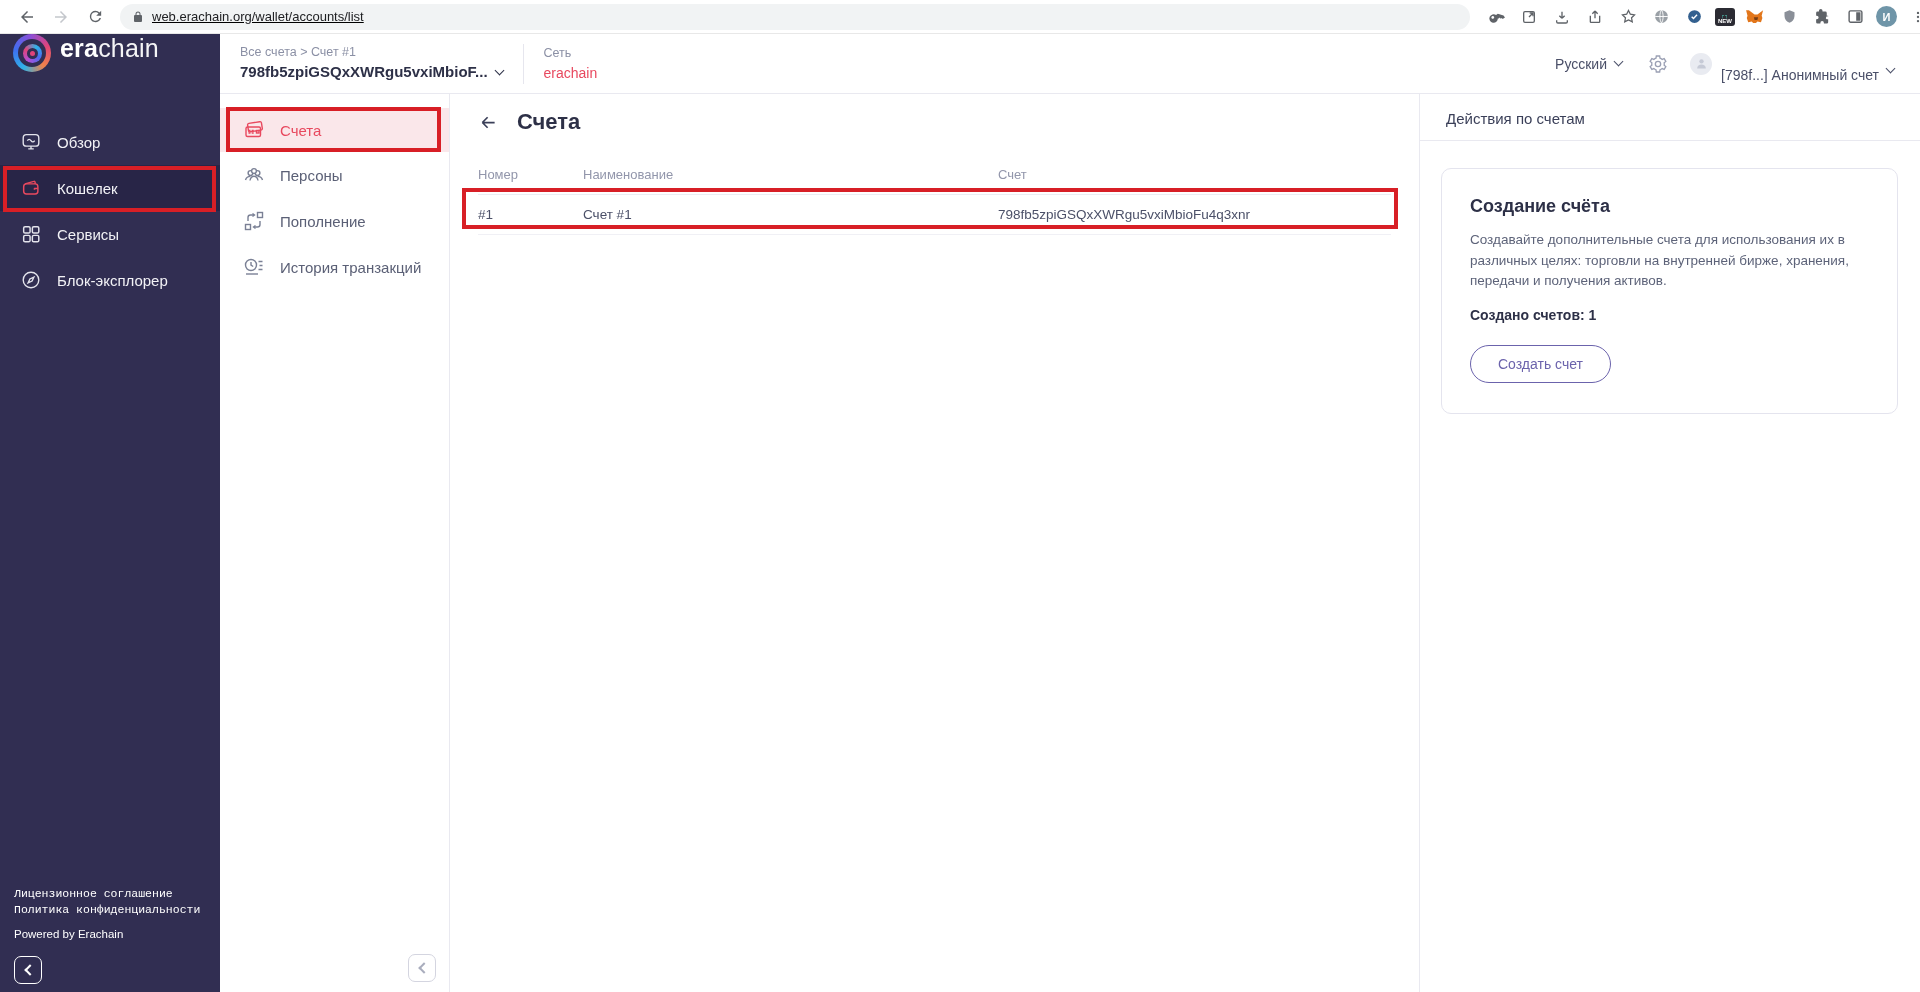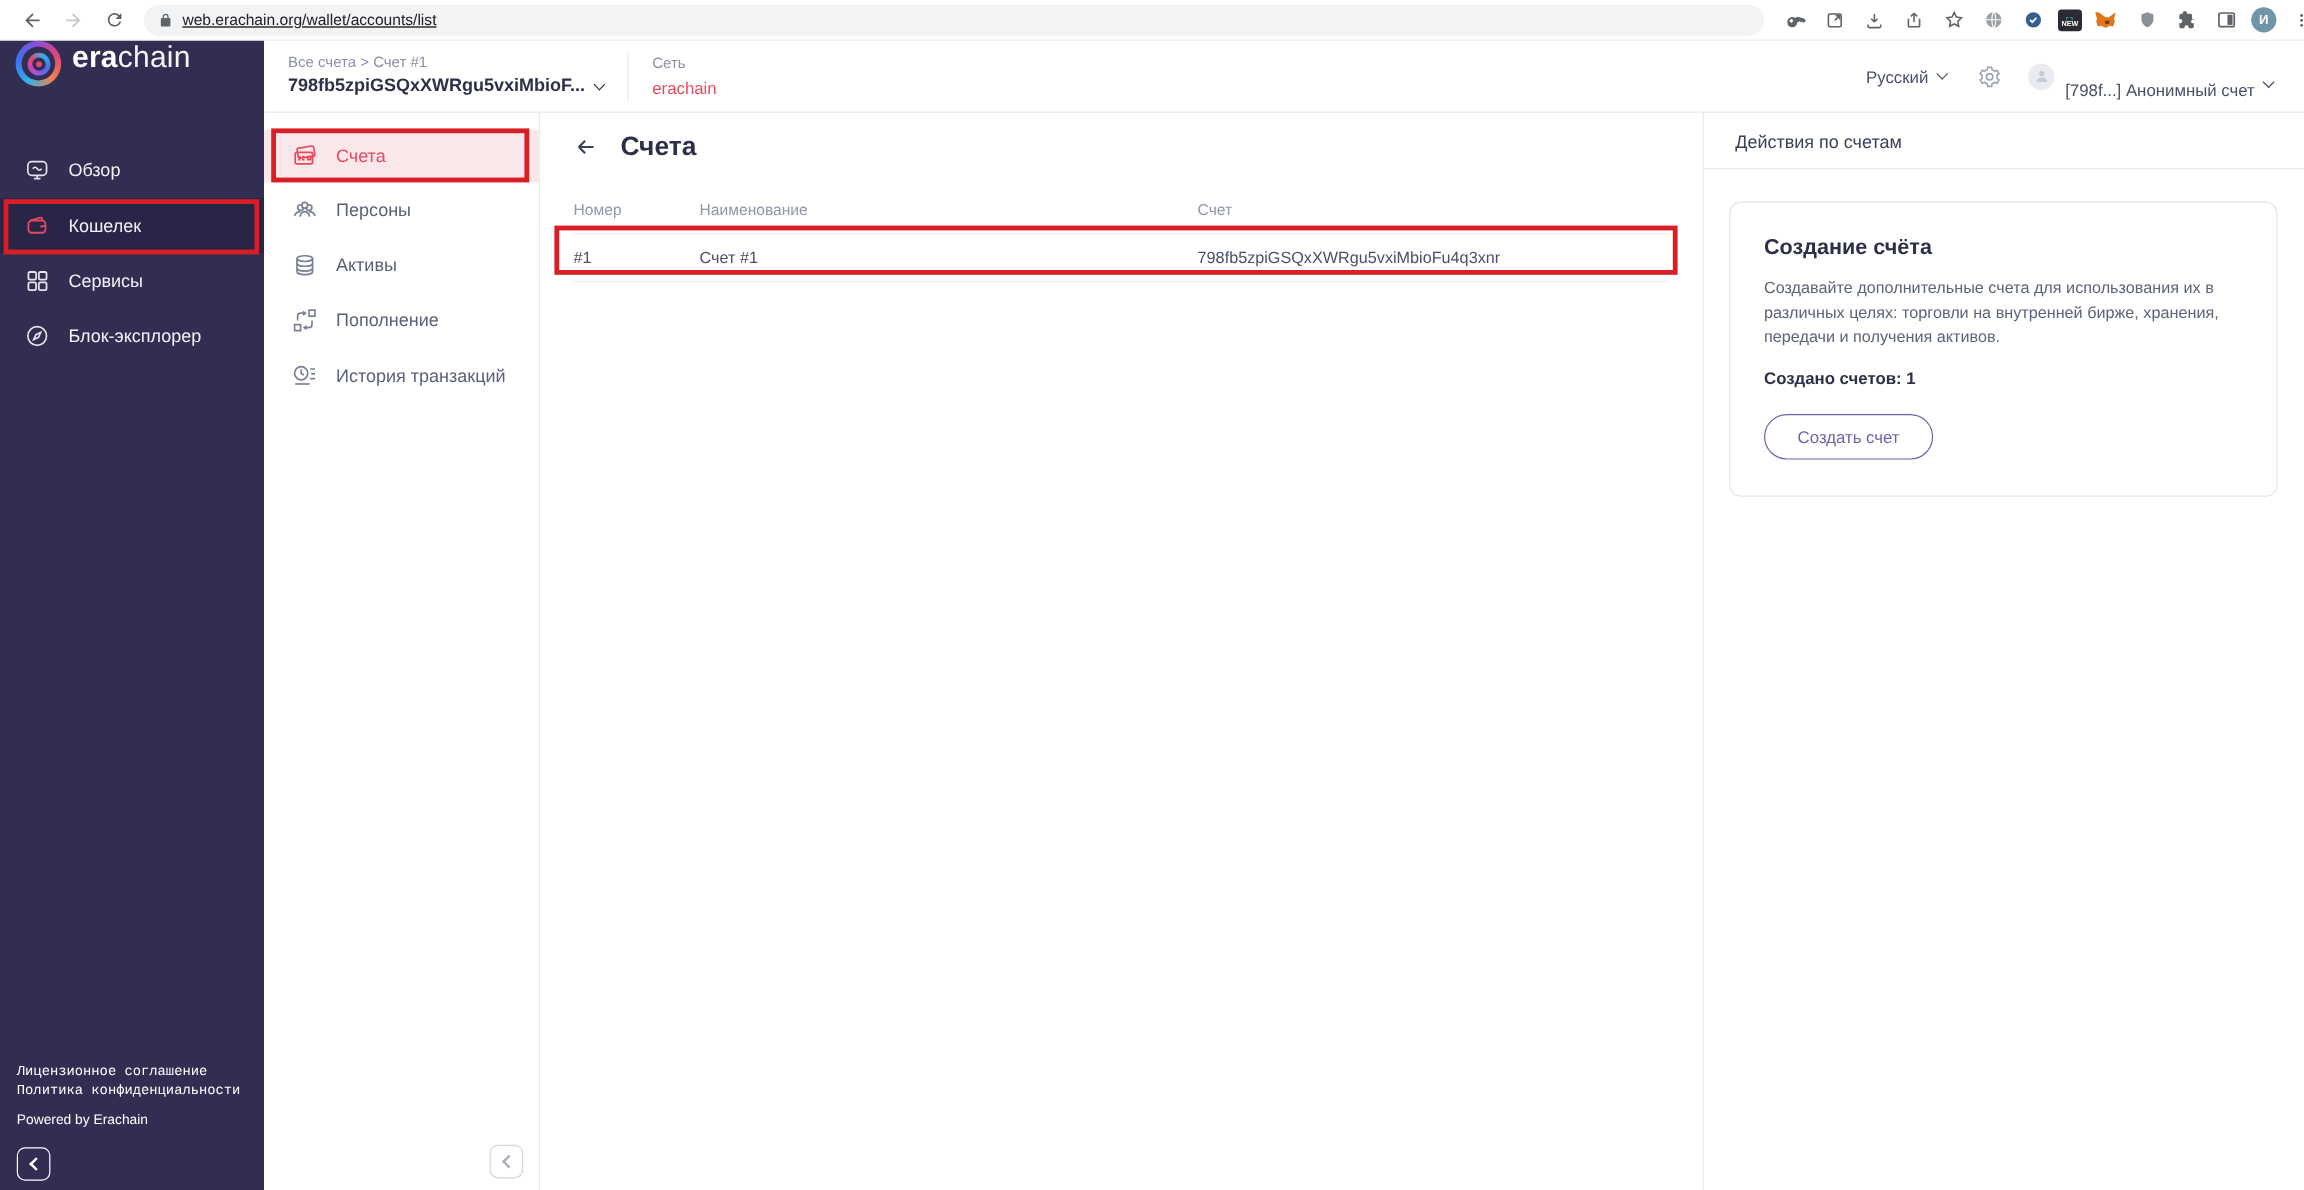--- a/index.html
+++ b/index.html
@@ -323,29 +323,20 @@
             <svg width="24" height="24" viewBox="0 0 24 24" fill="none" stroke="#7a8095" stroke-width="1.4">
               <circle cx="8.5" cy="10" r="2.4"></circle>
                 <circle cx="15.5" cy="10" r="2.4"></circle>
                 <circle cx="12" cy="8" r="2.4" fill="#fff"></circle>
               <path d="M3.5 17c.7-2.4 2.6-3.6 5-3.6M20.5 17c-.7-2.4-2.6-3.6-5-3.6M8 17.5c.5-2.8 2-4.2 4-4.2s3.5 1.4 4 4.2"></path>
             </svg>
             <span>Персоны</span>
           </div>
           <div class="sub-item">
             <svg width="24" height="24" viewBox="0 0 24 24" fill="none" stroke="#7a8095" stroke-width="1.4">
-              <ellipse cx="12" cy="6.5" rx="6.5" ry="2.4"></ellipse>
-              <path d="M5.5 6.5v4c0 1.3 2.9 2.4 6.5 2.4s6.5-1.1 6.5-2.4v-4"></path>
-              <path d="M5.5 10.5v4c0 1.3 2.9 2.4 6.5 2.4s6.5-1.1 6.5-2.4v-4"></path>
-              <path d="M5.5 14.5v3c0 1.3 2.9 2.4 6.5 2.4s6.5-1.1 6.5-2.4v-3"></path>
-            </svg>
-            <span>Активы</span>
-          </div>
-          <div class="sub-item">
-            <svg width="24" height="24" viewBox="0 0 24 24" fill="none" stroke="#7a8095" stroke-width="1.4">
               <rect x="15.5" y="3.5" width="5" height="5"></rect>
                 <rect x="3.5" y="15.5" width="5" height="5"></rect>
               <path d="M6 12V8.5A2.5 2.5 0 0 1 8.5 6H12"></path>
                 <path d="M10.5 4.5L12.5 6l-2 1.5"></path>
               <path d="M18 12v3.5a2.5 2.5 0 0 1-2.5 2.5H12"></path>
                 <path d="M13.5 16.5L11.5 18l2 1.5"></path>
             </svg>
             <span>Пополнение</span>
           </div>
           <div class="sub-item">

